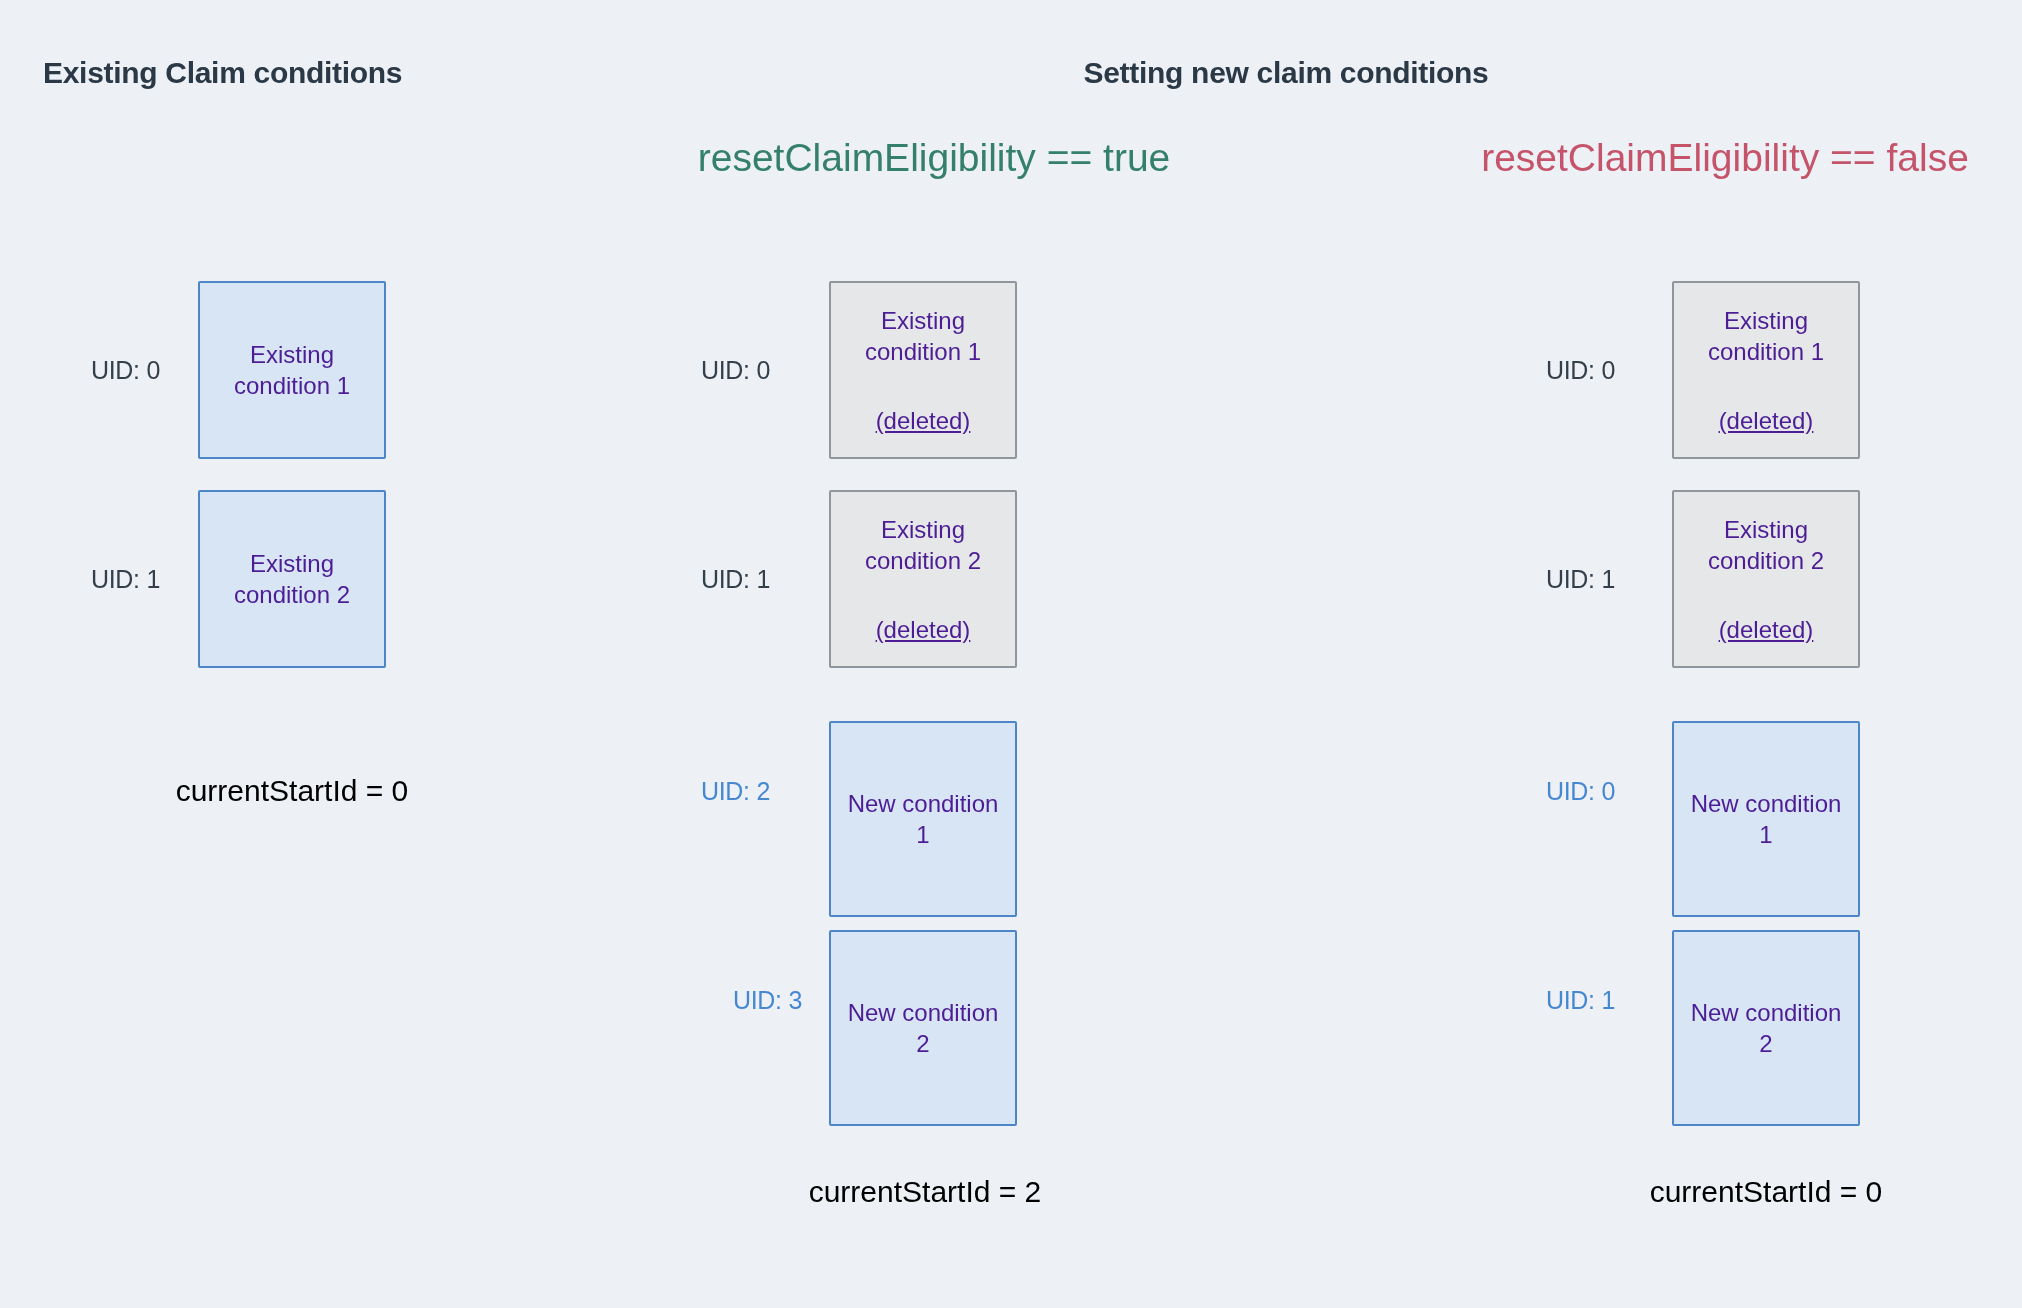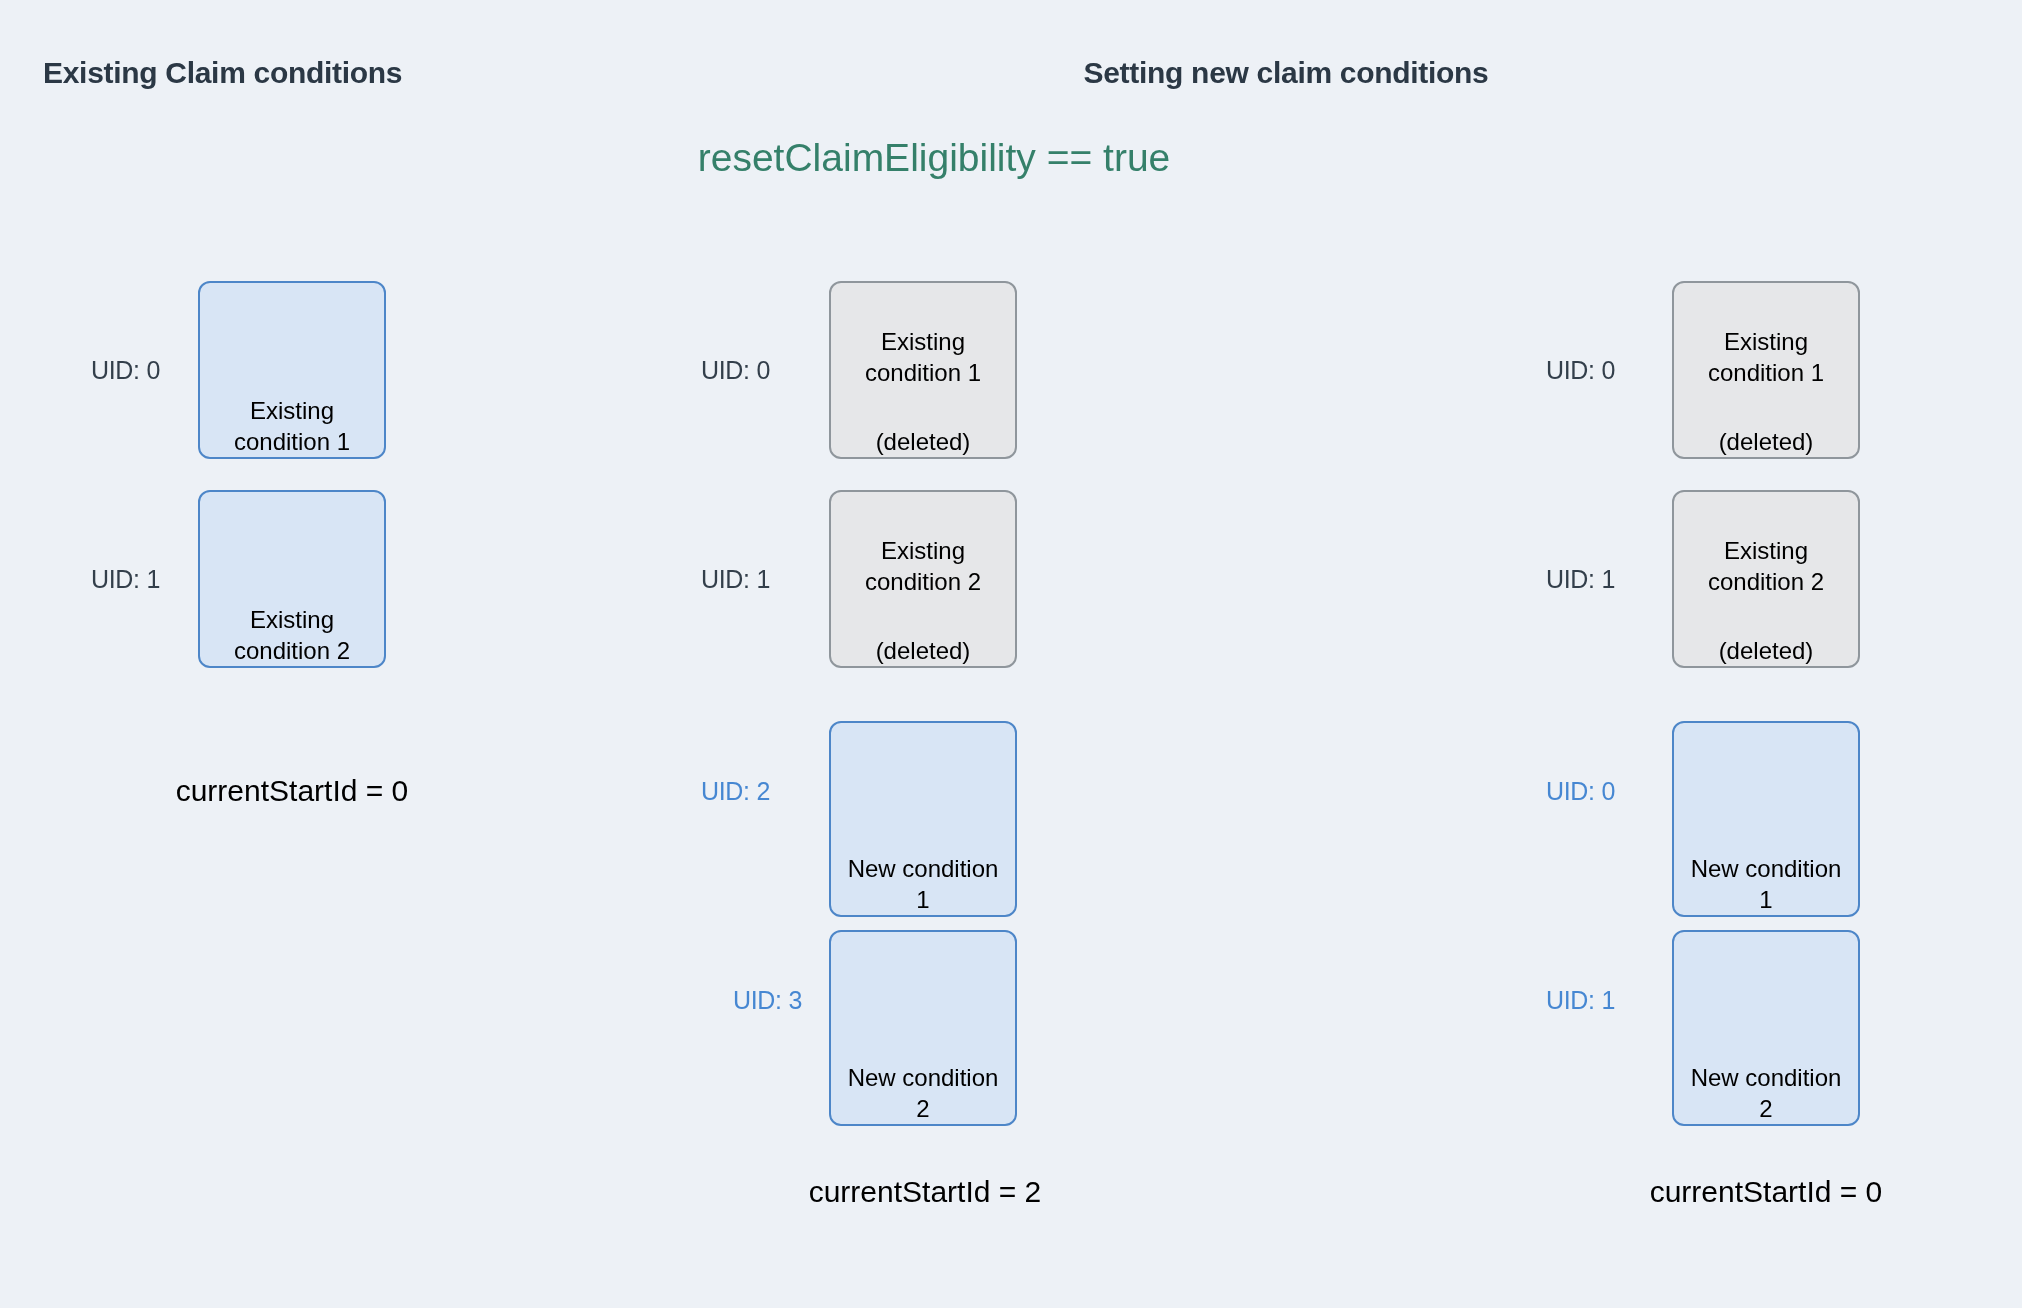--- a/index.html
+++ b/index.html
@@ -46,61 +46,62 @@
     white-space: nowrap;
     letter-spacing: -0.3px;
   }
   .uid.blue { color: #4687d2; }
 
   .cbox {
     position: absolute;
     width: 188px;
     height: 178px;
     box-sizing: border-box;
-    border-radius: 12px;
+    border-radius: 2px;
     display: flex;
     flex-direction: column;
     align-items: center;
-    justify-content: flex-end;
+    justify-content: center;
     text-align: center;
     font-size: 24px;
     line-height: 31px;
-    color: #000000;
+    color: #4c1d95;
   }
   .cbox.tall { height: 196px; margin-top: 20px; }
   .cbox.blue {
     background: #d8e5f5;
     border: 2px solid #4d86c8;
   }
   .cbox.gray {
     background: #e6e7e9;
     border: 2px solid #8f969c;
   }
   .cbox .main { display: block; max-width: 162px; }
-  .cbox .note { display: block; margin-top: 38px; }
+  .cbox .note { display: block; margin-top: 38px; text-decoration: underline; }
 
   .caption {
     position: absolute;
     font-size: 30px;
     color: #000000;
     transform: translateX(-50%);
     white-space: nowrap;
   }
 </style>
 </head>
 <body>
 
 <div class="canvas">
 
   <div class="h-title centered" style="left:1286px; top:56px">Setting new claim conditions</div>
 
   <div class="h-title" style="left:43px; top:56px">Existing Claim conditions</div>
 
   <div class="sub green" style="left:934px; top:136px">resetClaimEligibility == true</div>
 
+  <div class="sub red" style="left:1725px; top:136px">resetClaimEligibility == false</div>
 
   <div class="uid" style="left:10px; top:355px">UID: 0</div>
   <div class="cbox blue" style="left:198px; top:281px">
     <span class="main">Existing condition 1</span>
   </div>
 
   <div class="uid" style="left:10px; top:564px">UID: 1</div>
   <div class="cbox blue" style="left:198px; top:490px">
     <span class="main">Existing condition 2</span>
   </div>

